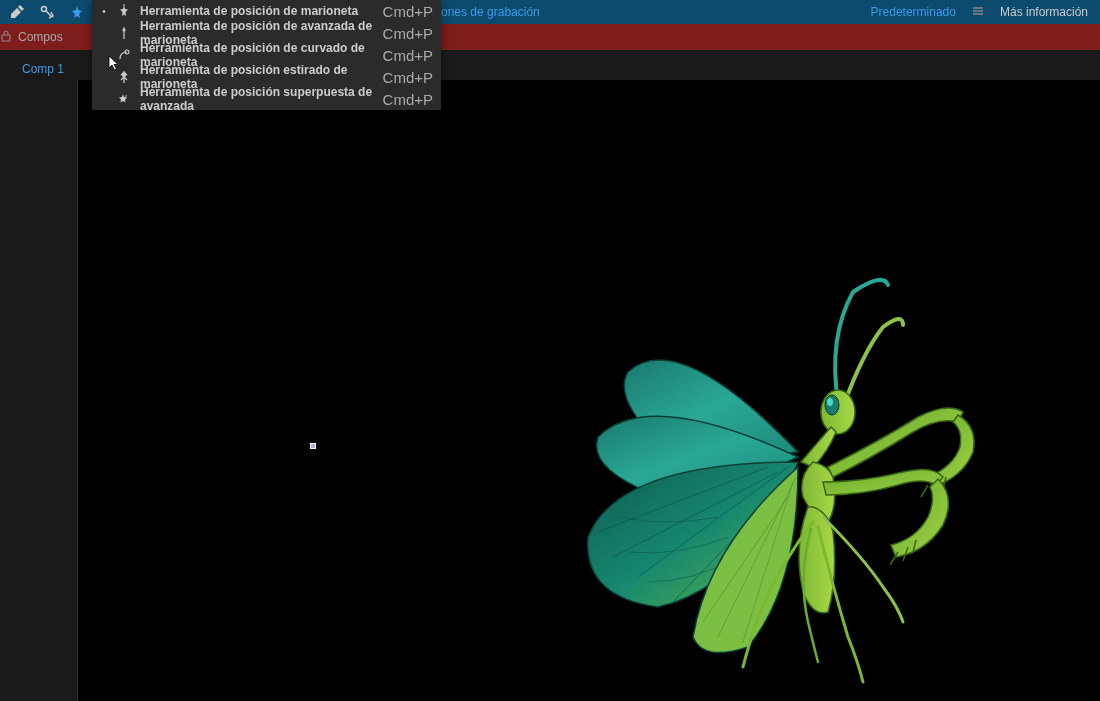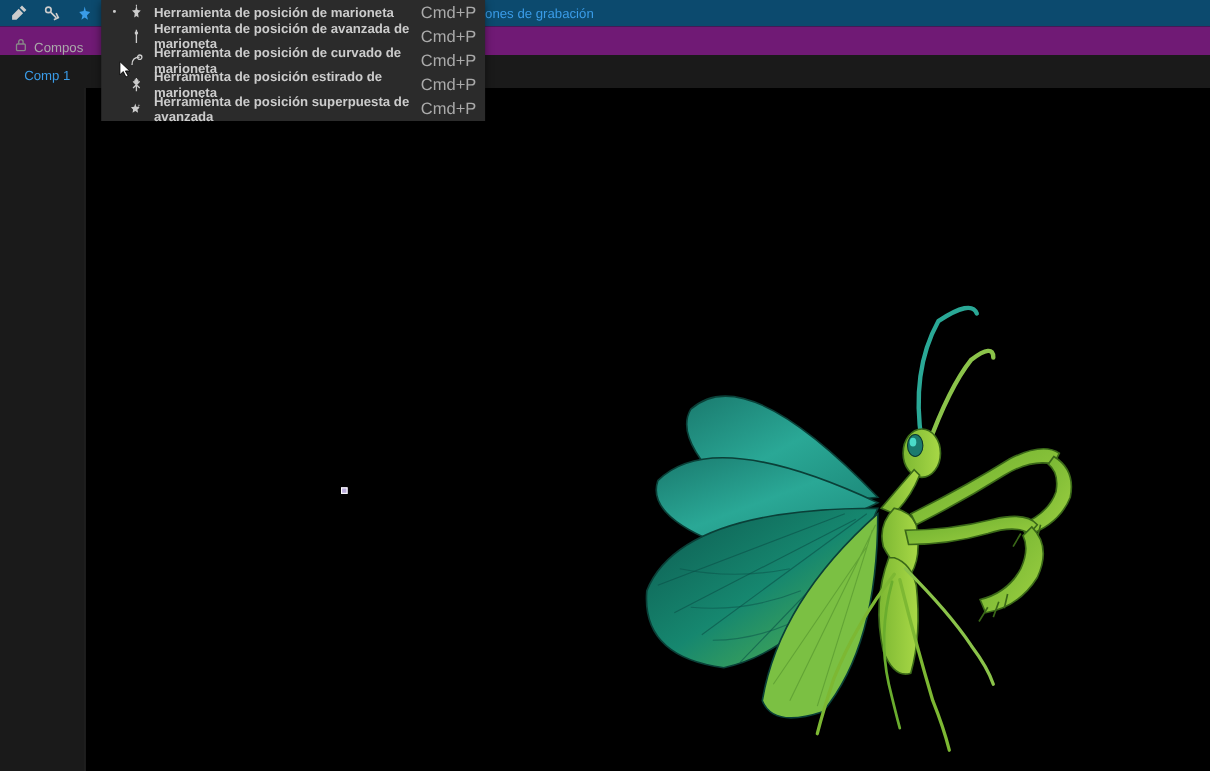--- a/index.html
+++ b/index.html
@@ -89,24 +89,24 @@
       cursor: pointer;
     }
     
     
     .second-row {
       position: absolute;
       top: 24px;
       left: 0;
       right: 0;
       height: 26px;
-      background: #701a75;
-      display: flex;
-      align-items: flex-end;
-      padding-left: 13px;
+      background: #7f1d1d;
+      display: flex;
+      align-items: center;
+      padding-left: 0;
     }
     
     .composition-header {
       display: flex;
       align-items: center;
       gap: 6px;
       color: #aaa;
       font-size: 12px;
     }
     
@@ -257,20 +257,31 @@
           <path d="M7 7l5 5M10 14l4-2-2-4"></path>
         </svg>
     </div>
     <div class="tool-icon active">
       <svg viewBox="0 0 16 16" fill="currentColor">
           <path d="M8 2l-1 4-4 1 3 3-1 4 3-2 3 2-1-4 3-3-4-1z M8 2l0-2"></path>
         </svg>
     </div>
   </div>
   <span class="recording-options">ones de grabación</span>
+  <div class="right-controls">
+    <span class="workspace-label">Predeterminado</span>
+    <span class="menu-lines-icon">
+      <svg viewBox="0 0 14 14" width="14" height="14" fill="none" stroke="currentColor" stroke-width="1.5">
+          <line x1="2" y1="4" x2="12" y2="4"></line>
+          <line x1="2" y1="7" x2="12" y2="7"></line>
+          <line x1="2" y1="10" x2="12" y2="10"></line>
+        </svg>
+    </span>
+    <span class="more-info">Más información</span>
+  </div>
 </div>
 
 <div class="second-row">
   <div class="composition-header">
     <span class="lock-icon">
       <svg viewBox="0 0 12 12" width="12" height="12" fill="none" stroke="currentColor" stroke-width="1.2">
           <rect x="2" y="5" width="8" height="6" rx="1"></rect>
           <path d="M4 5V3a2 2 0 014 0v2"></path>
         </svg>
     </span>

